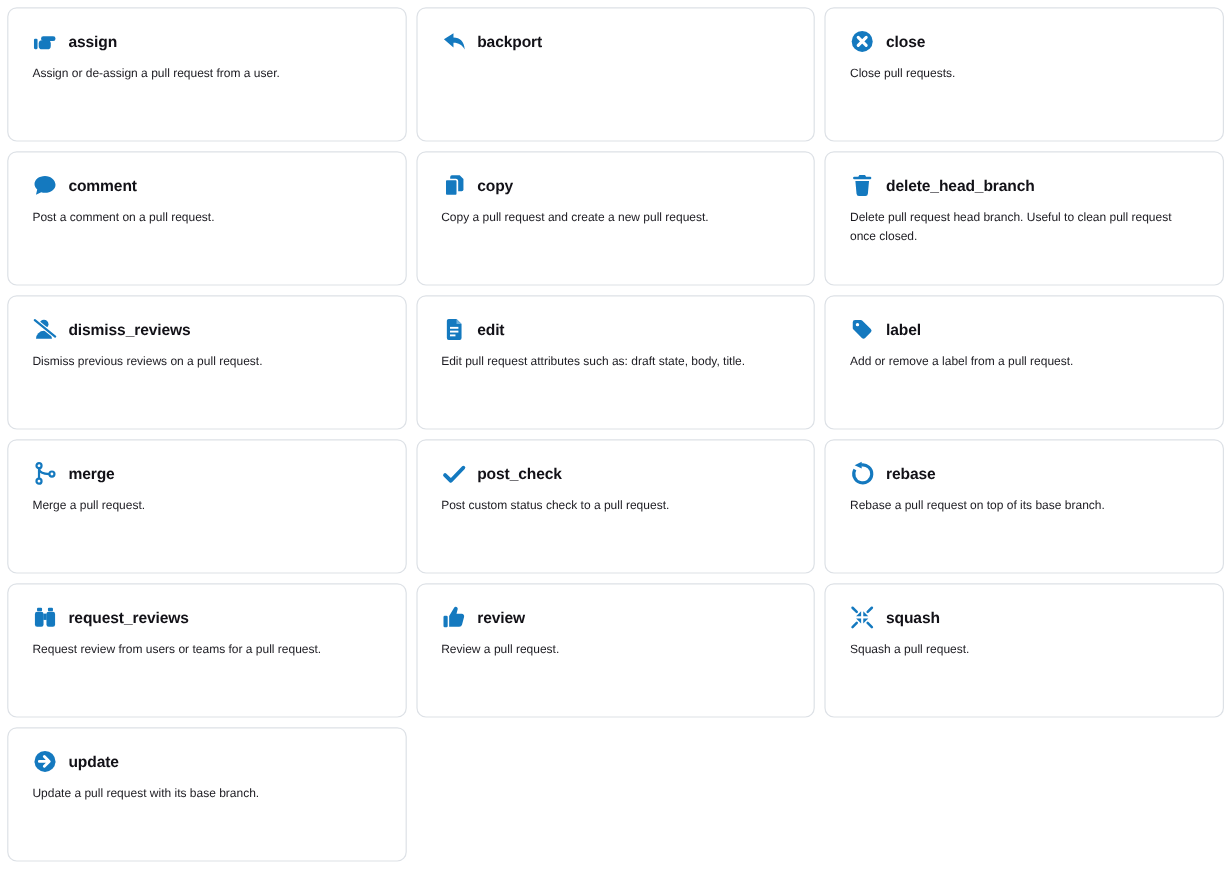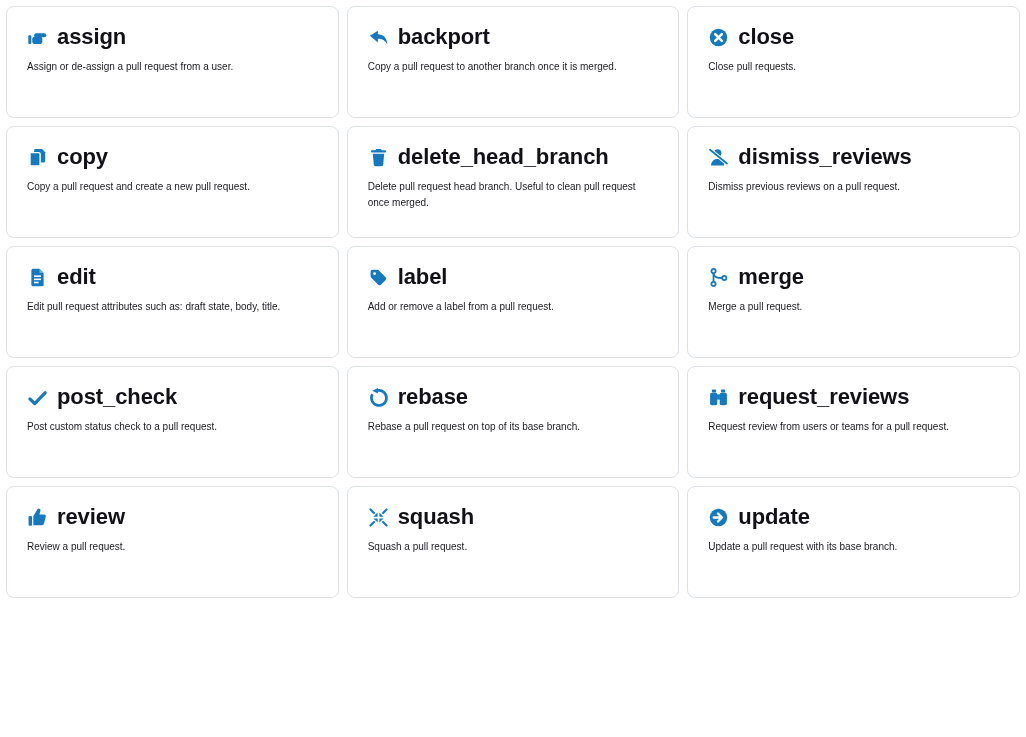--- a/index.html
+++ b/index.html
@@ -36,21 +36,21 @@
     display: inline-flex;
     align-items: center;
     justify-content: center;
   }
   .icon svg {
     width: 21px;
     height: 21px;
     fill: #1479bf;
   }
   .title-text {
-    font-size: 22px;
+    font-size: 13px;
     font-weight: 700;
     color: #121117;
     letter-spacing: -0.1px;
   }
   .card-desc {
     margin: 9px 0 0 0;
     font-size: 10px;
     line-height: 1.55;
     color: #1b1a20;
     hyphens: auto;
@@ -77,36 +77,46 @@
 
   <a class="card" href="#">
     <div class="card-title">
       <span class="icon">
           <svg viewBox="0 0 24 24">
             <path d="M11.3 4.2v4.2c6.3.3 10.2 3.7 10.7 11.3-2.6-4.4-5.6-6.4-10.7-6.4v4.4L2.2 10z"></path>
           </svg>
         </span>
       <span class="title-text">backport</span>
     </div>
-    <p class="card-desc">Copy a pull request to another branch once it is merged.</p>
   </a>
 
   <a class="card" href="#">
     <div class="card-title">
       <span class="icon">
           <svg viewBox="0 0 24 24">
             <circle cx="12" cy="12" r="10"></circle>
             <path d="M8.2 8.2 15.8 15.8 M15.8 8.2 8.2 15.8" stroke="#fff" stroke-width="2.9" stroke-linecap="round" fill="none"></path>
           </svg>
         </span>
       <span class="title-text">close</span>
     </div>
     <p class="card-desc">Close pull requests.</p>
   </a>
 
+  <a class="card" href="#">
+    <div class="card-title">
+      <span class="icon">
+          <svg viewBox="0 0 24 24">
+            <path d="M12 3C6.4 3 2 6.4 2 10.7c0 2 1 3.9 2.6 5.3L3.4 21l5-2.4c1.1.3 2.3.5 3.6.5 5.6 0 10-3.4 10-7.7S17.6 3 12 3z"></path>
+          </svg>
+        </span>
+      <span class="title-text">comment</span>
+    </div>
+    <p class="card-desc">Post a comment on a pull request.</p>
+  </a>
 
   <a class="card" href="#">
     <div class="card-title">
       <span class="icon">
           <svg viewBox="0 0 24 24">
             <path d="M9.8 2.4h7.4l3.6 3.6v10a1.6 1.6 0 0 1-1.6 1.6H9.8a1.6 1.6 0 0 1-1.6-1.6V4a1.6 1.6 0 0 1 1.6-1.6z"></path>
             <rect x="3.4" y="6.4" width="11.6" height="15.2" rx="1.6" stroke="#fff" stroke-width="1.6"></rect>
           </svg>
         </span>
       <span class="title-text">copy</span>
@@ -117,21 +127,21 @@
   <a class="card" href="#">
     <div class="card-title">
       <span class="icon">
           <svg viewBox="0 0 24 24">
             <path d="M9.3 2.2h5.4l1 1.6h3.8a1.2 1.2 0 0 1 0 2.4H4.5a1.2 1.2 0 0 1 0-2.4h3.8z"></path>
             <path d="M5.5 7.8h13l-1.1 12.1a2.3 2.3 0 0 1-2.3 2.1H8.9a2.3 2.3 0 0 1-2.3-2.1z"></path>
           </svg>
         </span>
       <span class="title-text">delete_head_branch</span>
     </div>
-    <p class="card-desc">Delete pull request head branch. Useful to clean pull request once merged.</p>
+    <p class="card-desc">Delete pull request head branch. Useful to clean pull request once closed.</p>
   </a>
 
   <a class="card" href="#">
     <div class="card-title">
       <span class="icon">
           <svg viewBox="0 0 24 24">
             <circle cx="11" cy="7" r="4.3"></circle>
             <path d="M3.4 21a7.6 7.6 0 0 1 15.2 0z"></path>
             <path d="M2.3 3.2 21.7 18.8" stroke="#fff" stroke-width="4.2" fill="none"></path>
             <path d="M2.3 3.2 21.7 18.8" stroke="#1479bf" stroke-width="2.1" stroke-linecap="round" fill="none"></path>

